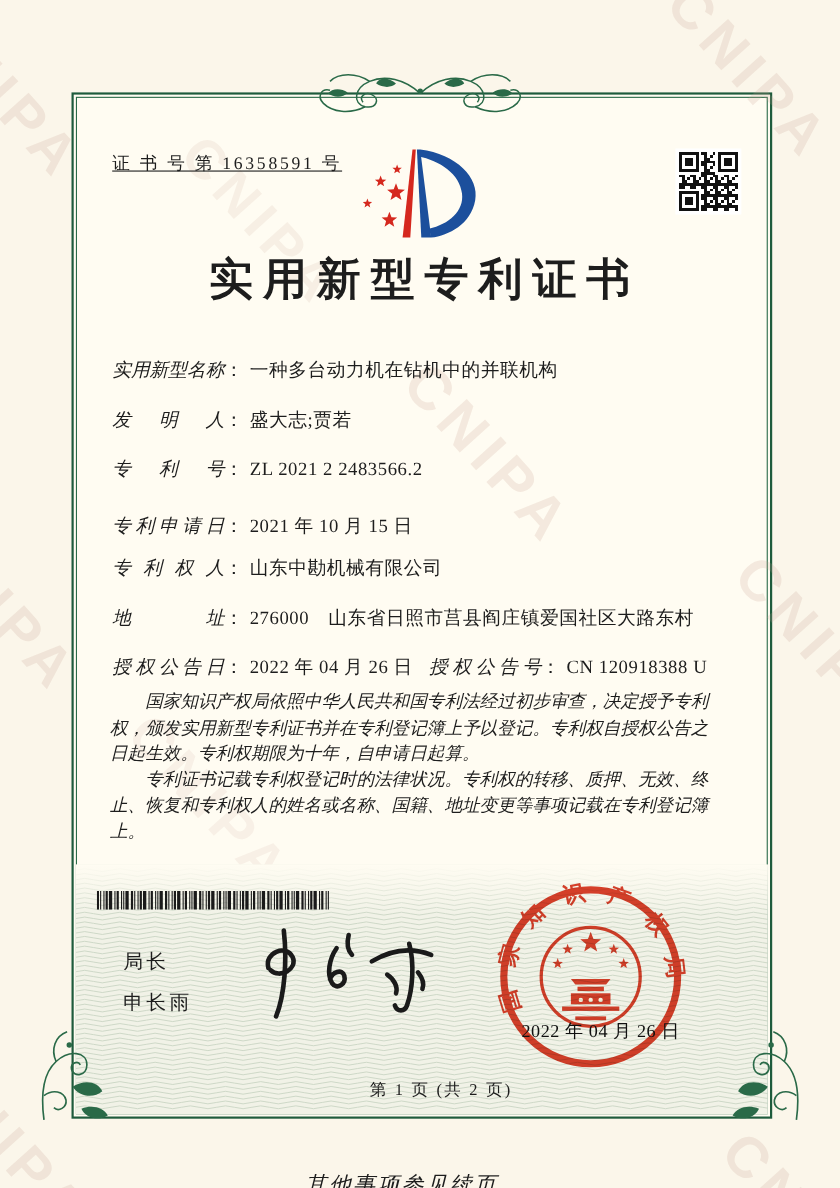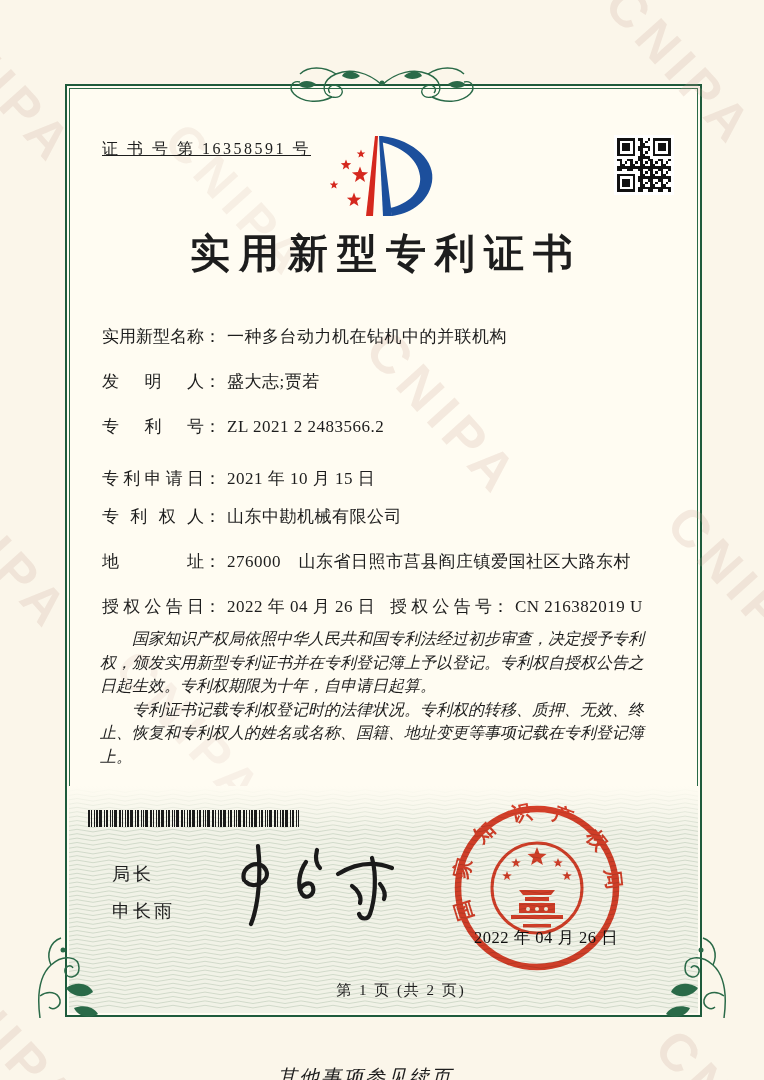--- a/index.html
+++ b/index.html
@@ -28,21 +28,21 @@
   .orn-br{left:652px;top:928px;}
   
   .cert-no{position:absolute;left:102px;top:139px;font-size:16px;letter-spacing:2.5px;z-index:3;text-decoration:underline;}
   .logo{position:absolute;left:330px;top:130px;z-index:3;}
   .qr{position:absolute;left:614px;top:135px;width:60px;height:60px;background:#fff;padding:2px;
       box-sizing:border-box;z-index:3;}
   .title{position:absolute;left:65px;top:226px;width:633px;margin:0;text-align:center;
          font-size:40px;font-weight:700;letter-spacing:9px;text-indent:9px;z-index:3;}
   
   .row{position:absolute;left:102px;width:560px;font-size:17px;white-space:nowrap;z-index:3;}
-  .lbl{display:inline-block;width:102px;text-align:justify;text-align-last:justify;vertical-align:top;}
+  .lbl{display:inline-block;width:102px;text-align:justify;text-align-last:justify;vertical-align:top;font-style:italic;}
   .colon{display:inline-block;margin-right:6px;}
   .val{letter-spacing:0.5px;}
   .pair2{position:absolute;left:288px;top:0;}
   
   .paras{position:absolute;left:100px;top:627px;width:552px;font-size:16px;line-height:23.6px;
          font-style:italic;z-index:3;}
   .paras p{margin:0;text-indent:2em;}
   
   .guilloche{position:absolute;left:69px;top:786px;width:629px;height:227px;
              background:#f1f2e7;z-index:1;}
@@ -308,21 +308,21 @@
   </div>
   <div class="row" style="top:505px">
     <span class="lbl">专利权人</span><span class="colon">：</span><span class="val">山东中勘机械有限公司</span>
   </div>
   <div class="row" style="top:550px">
     <span class="lbl">地址</span><span class="colon">：</span><span class="val">276000　山东省日照市莒县阎庄镇爱国社区大路东村</span>
   </div>
   <div class="row" style="top:595px">
     <span class="lbl">授权公告日</span><span class="colon">：</span><span class="val">2022 年 04 月 26 日</span>
     <span class="pair2">
-      <span class="lbl">授权公告号</span><span class="colon">：</span><span class="val">CN 216382019 U</span>
+      <span class="lbl">授权公告号</span><span class="colon">：</span><span class="val">CN 120918388 U</span>
     </span>
   </div>
 
   <div class="paras">
     <p>国家知识产权局依照中华人民共和国专利法经过初步审查，决定授予专利权，颁发实用新型专利证书并在专利登记簿上予以登记。专利权自授权公告之日起生效。专利权期限为十年，自申请日起算。</p>
     <p>专利证书记载专利权登记时的法律状况。专利权的转移、质押、无效、终止、恢复和专利权人的姓名或名称、国籍、地址变更等事项记载在专利登记簿上。</p>
   </div>
 
   <div class="guilloche">
     <svg id="waves" width="629" height="227" viewBox="0 0 629 227" fill="none" stroke="#c5d1bf" stroke-width="0.8" opacity="0.9">

